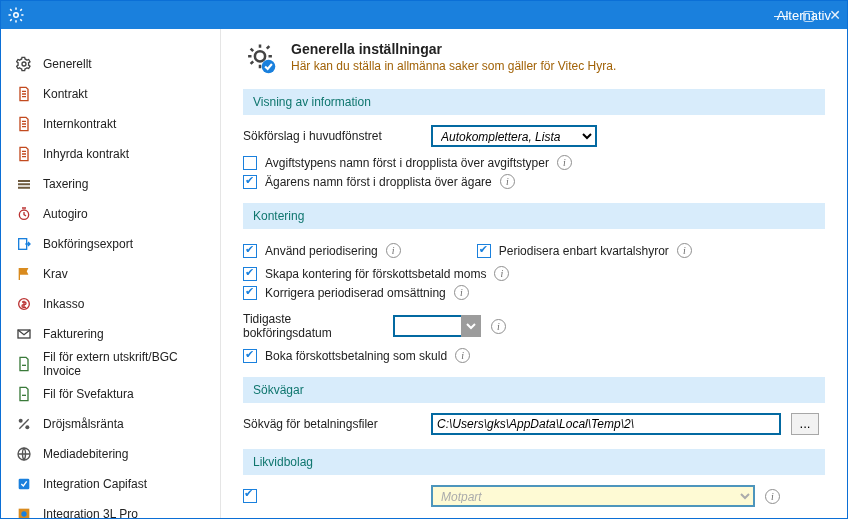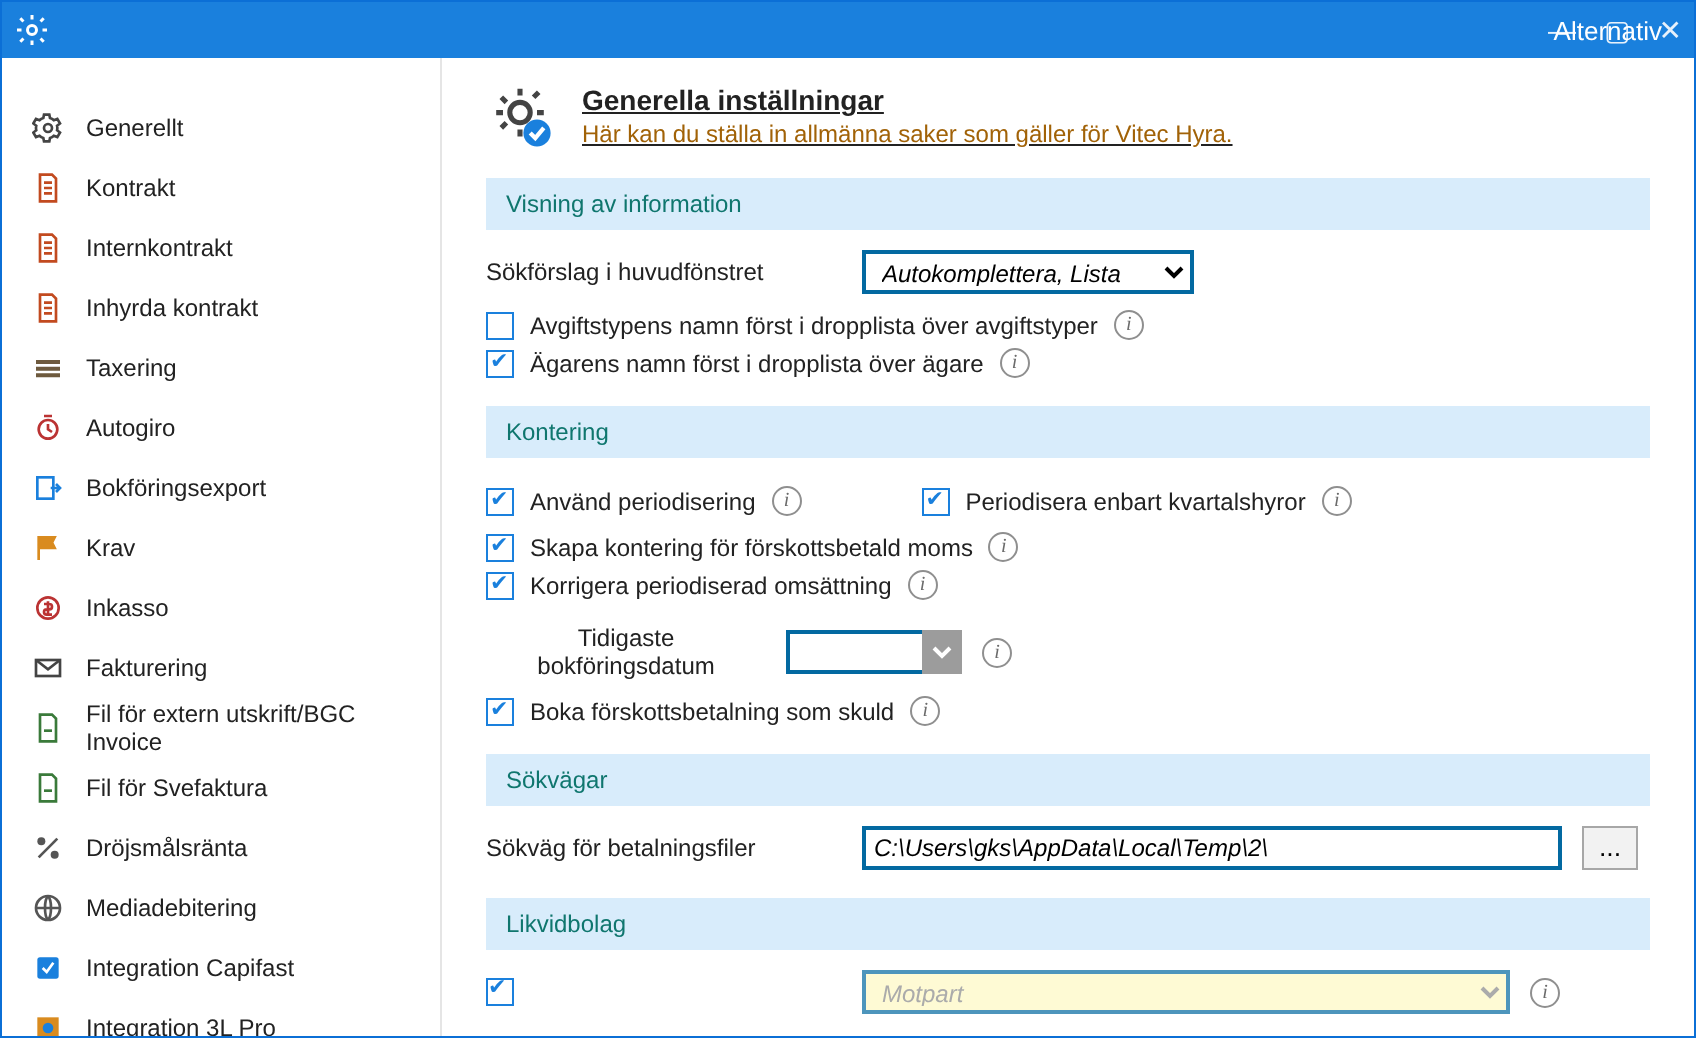--- a/index.html
+++ b/index.html
@@ -73,24 +73,23 @@
   }
 
   .content {
     flex: 1;
     padding: 12px 22px 12px 22px;
     overflow-y: auto;
     background: #fff;
   }
   .header-row {
     display: flex;
-    align-items: center;
+    align-items: flex-start;
     gap: 14px;
     margin-bottom: 10px;
-    text-decoration: underline;
   }
   .header-icon { width: 34px; height: 34px; }
   .header-title { font-size: 14px; font-weight: bold; }
   .header-sub { font-size: 12px; color: #a16207; margin-top: 2px;}
 
   .section-bar {
     background: #d8ecfb;
     color: #0f766e;
     padding: 6px 10px;
     margin-top: 14px;
@@ -154,21 +153,21 @@
     align-items: center; justify-content: center;
     font-style: italic;
     font-family: Georgia, serif;
     font-size: 10px;
     color: #6b6b6b;
     background: #fff;
     cursor: pointer;
   }
   .two-col {
     display: flex;
-    gap: 60px;
+    gap: 76px;
   }
   .path-input { width: 350px; }
   .browse-btn {
     width: 28px; height: 22px;
     border: 1px solid #a7a7a7;
     background: #f2f2f2;
     text-align: center;
     cursor: pointer;
     line-height: 18px;
   }
@@ -392,21 +391,21 @@
       <input type="checkbox" checked="" style="">
       <span>Skapa kontering för förskottsbetald moms</span>
       <span class="info-icon">i</span>
     </div>
     <div class="check-row">
       <input type="checkbox" checked="" style="">
       <span>Korrigera periodiserad omsättning</span>
       <span class="info-icon">i</span>
     </div>
     <div class="form-row" style="margin-top:12px;">
-      <span class="form-label" style="width:140px;text-align:center;">Tidigaste bokföringsdatum</span>
+      <span class="form-label" style="width:140px;">Tidigaste bokföringsdatum</span>
       <span class="date-combo">
         <input type="text" value="" style="">
         <span class="dd-btn">
             <svg width="10" height="10" viewBox="0 0 10 10">
               <path d="M1 3l4 4 4-4" fill="none" stroke="#fff" stroke-width="2"></path>
             </svg>
           </span>
       </span>
       <span class="info-icon">i</span>
     </div>

